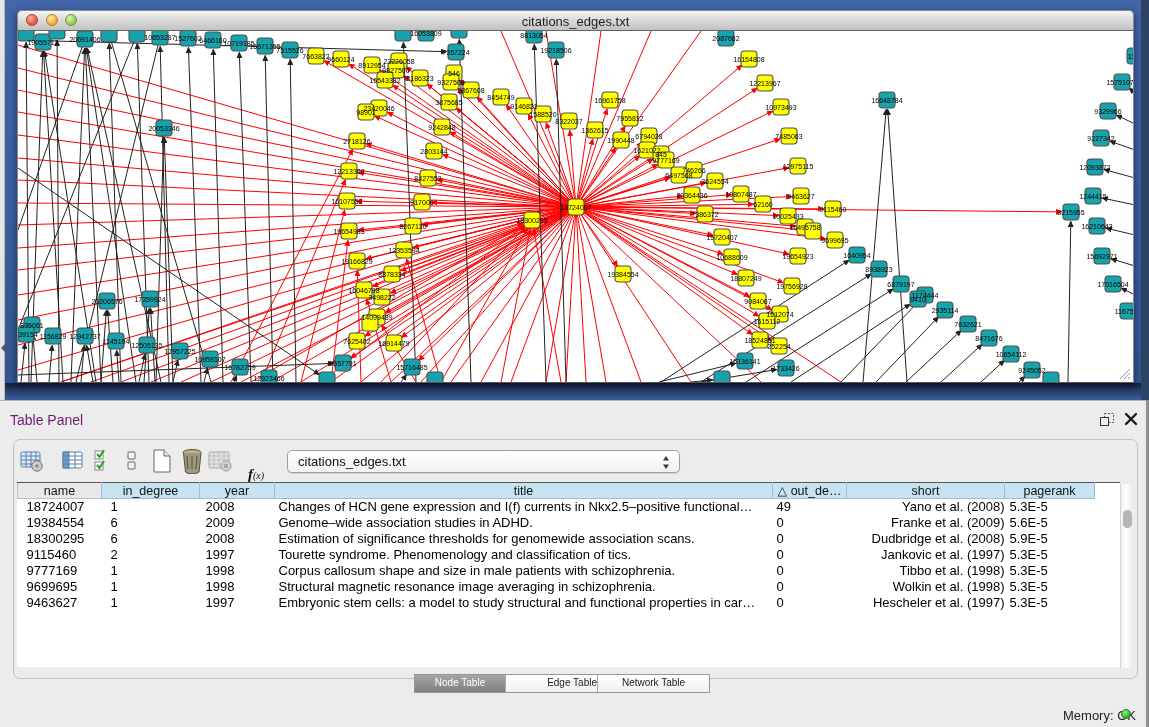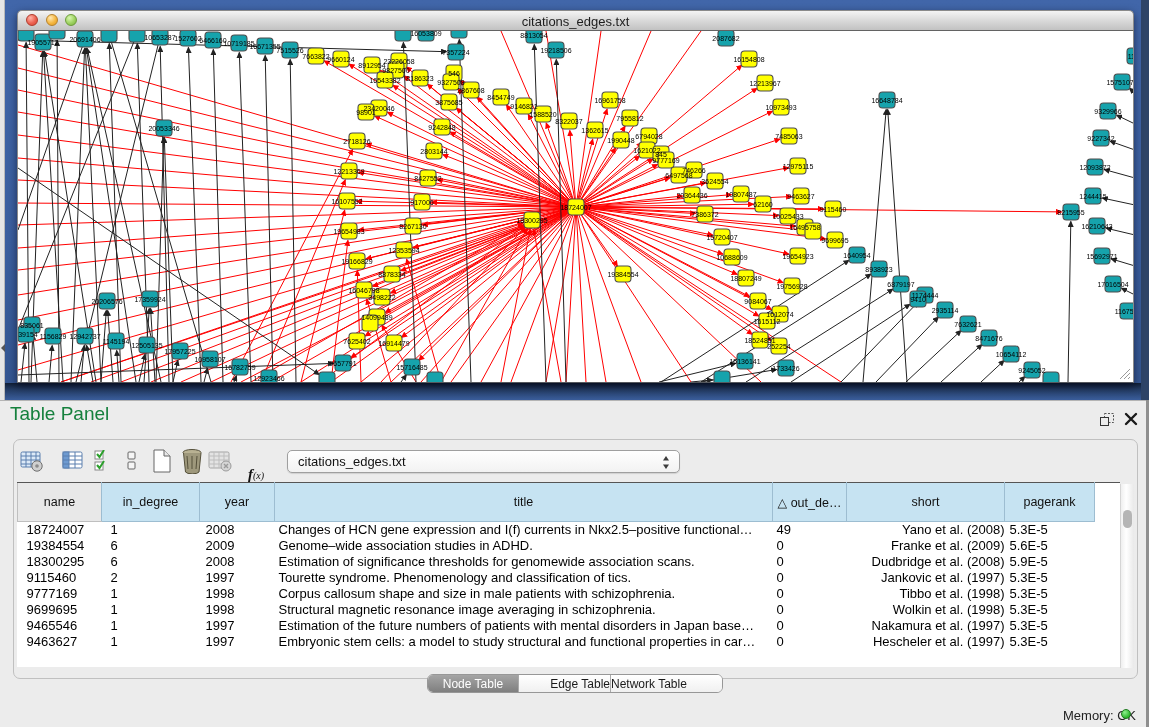--- a/index.html
+++ b/index.html
@@ -6,39 +6,39 @@
 .deskright{position:absolute;left:1141px;top:0;width:8px;height:400px;background:#2e4467}
 .leftstrip{position:absolute;left:0;top:0;width:5px;height:400px;background:#e6e6e6;border-right:1px solid #b9b9b9}
 .shadow{position:absolute;left:5px;top:383px;width:1136px;height:17px;background:linear-gradient(180deg,#101e35 0,#223a61 35%,#3a5d9b 100%)}
 .win{position:absolute;left:17px;top:10px;width:1117px;height:373px;border-radius:5px 5px 0 0;box-shadow:0 3px 9px rgba(0,0,20,.55)}
 .titlebar{position:absolute;left:0;top:0;width:100%;height:21px;border-radius:5px 5px 0 0;background:linear-gradient(180deg,#f4f4f4 0,#dcdcdc 45%,#c2c2c2 100%);border:1px solid #8a8a8a;border-bottom:1px solid #636363}
 .titletxt{position:absolute;left:0;top:4px;width:100%;text-align:center;font-size:13px;color:#1d1d1d}
 .tl{position:absolute;top:4px;width:12px;height:12px;border-radius:50%}
 .canvas{position:absolute;left:0;top:21px;width:1117px;height:352px;background:#fff;border-left:1px solid #8a8a8a;border-right:1px solid #8a8a8a;border-bottom:1px solid #55585e;overflow:hidden}
 .grip{position:absolute;right:2px;bottom:2px;width:12px;height:12px}
 .panel{position:absolute;left:0;top:400px;width:1149px;height:327px;background:#ececec;border-top:1px solid #b4b4b4}
-.paneltitle{position:absolute;left:10px;top:2px;font-size:19px;color:#15803d}
+.paneltitle{position:absolute;left:10px;top:11px;font-size:14px;color:#701a75}
 .cont{position:absolute;left:13px;top:38px;width:1125px;height:240px;background:#ececec;border:1px solid #c0c0c0;border-radius:7px}
 .toolbar{position:absolute;left:0;top:0;width:100%;height:42px}
 .dd{position:absolute;left:273px;top:10px;width:393px;height:23px;background:linear-gradient(180deg,#fff,#f2f2f2);border:1px solid #9f9f9f;border-radius:5px;font-size:13px;color:#111;line-height:21px;padding-left:10px;box-shadow:0 1px 1px rgba(0,0,0,.12)}
 
 table.t{position:absolute;left:3px;top:42px;border-collapse:collapse;table-layout:fixed;width:1077px;background:#fff}
-table.t th{background:#c6e3f2;border:1px solid #9dbdd1;border-top:1px solid #555;font-weight:normal;font-size:12.5px;height:39px;padding:0;color:#111}
+table.t th{background:#c6e3f2;border:1px solid #9dbdd1;border-top:1px solid #555;font-weight:normal;font-size:12.5px;height:16px;padding:0;color:#111}
 table.t th.first{background:#e8e8e8;border:1px solid #bFbFbF;border-top:1px solid #555;border-right:1px solid #9dbdd1}
 table.t td{height:16px;padding:0;white-space:nowrap;overflow:hidden;color:#000;border:0;font-size:13px}
 table.t td.c1,table.t td.c2{padding-left:9px}
 table.t td.c3{padding-left:6px}
 table.t td.c4,table.t td.c5{padding-left:4px}
 table.t td.c7{padding-left:5px}
 table.t td.c6{text-align:right;padding:0}
-.tabs{position:absolute;left:427px;top:674px;height:19px;display:flex;border:1px solid #979797;border-radius:6px;overflow:hidden;background:#fff;font-size:12px}
+.tabs{position:absolute;left:414px;top:674px;height:19px;display:flex;border:1px solid #979797;border-radius:0;overflow:hidden;background:#fff;font-size:10px}
 .tabs div{padding-top:2px;height:100%;}
 .seg1{background:linear-gradient(180deg,#a5a5a5,#7f7f7f);color:#fff;width:90px;text-align:center}
 .seg2{background:linear-gradient(180deg,#fff,#f0f0f0);color:#1a1a1a;border-left:1px solid #aaa;width:92px;text-align:right}
-.seg3{background:linear-gradient(180deg,#fff,#f0f0f0);color:#1a1a1a;border-left:1px solid #aaa;width:112px;text-align:left}
+.seg3{background:linear-gradient(180deg,#fff,#f0f0f0);color:#1a1a1a;border-left:1px solid #aaa;width:112px;text-align:center}
 .mem{position:absolute;left:1063px;top:708px;font-size:13px;color:#222}
 .memdot{position:absolute;left:1121px;top:709px;width:10px;height:10px;border-radius:50%;background:radial-gradient(circle at 35% 30%,#8ef08e,#2ab52a 70%);border:1px solid #1d7a1d}
 .rightedge{position:absolute;left:1146px;top:400px;width:3px;height:327px;background:#8f8f8f}
 .sb{position:absolute;left:1106px;top:44px;width:14px;height:184px;background:linear-gradient(90deg,#efefef,#fff 40%,#e9e9e9);border-left:1px solid #d5d5d5}
 .thumb{position:absolute;left:2px;top:26px;width:9px;height:18px;border-radius:5px;background:#b5b5b5}
 </style></head><body>
 <div class="desktop"></div>
 <div class="deskright"></div>
 <div class="shadow"></div>
 <div class="leftstrip"></div>
@@ -654,29 +654,20 @@
 <tr>
             <td class="c1">9699695</td>
             <td class="c2">1</td>
             <td class="c3">1998</td>
             <td class="c4">Structural magnetic resonance image averaging in schizophrenia.</td>
             <td class="c5">0</td>
             <td class="c6">Wolkin et al. (1998)</td>
             <td class="c7">5.3E-5</td>
           </tr>
 <tr>
-            <td class="c1">9465546</td>
-            <td class="c2">1</td>
-            <td class="c3">1997</td>
-            <td class="c4">Estimation of the future numbers of patients with mental disorders in Japan base…</td>
-            <td class="c5">0</td>
-            <td class="c6">Nakamura et al. (1997)</td>
-            <td class="c7">5.3E-5</td>
-          </tr>
-<tr>
             <td class="c1">9463627</td>
             <td class="c2">1</td>
             <td class="c3">1997</td>
             <td class="c4">Embryonic stem cells: a model to study structural and functional properties in car…</td>
             <td class="c5">0</td>
             <td class="c6">Hescheler et al. (1997)</td>
             <td class="c7">5.3E-5</td>
           </tr>
 
     </tbody>

